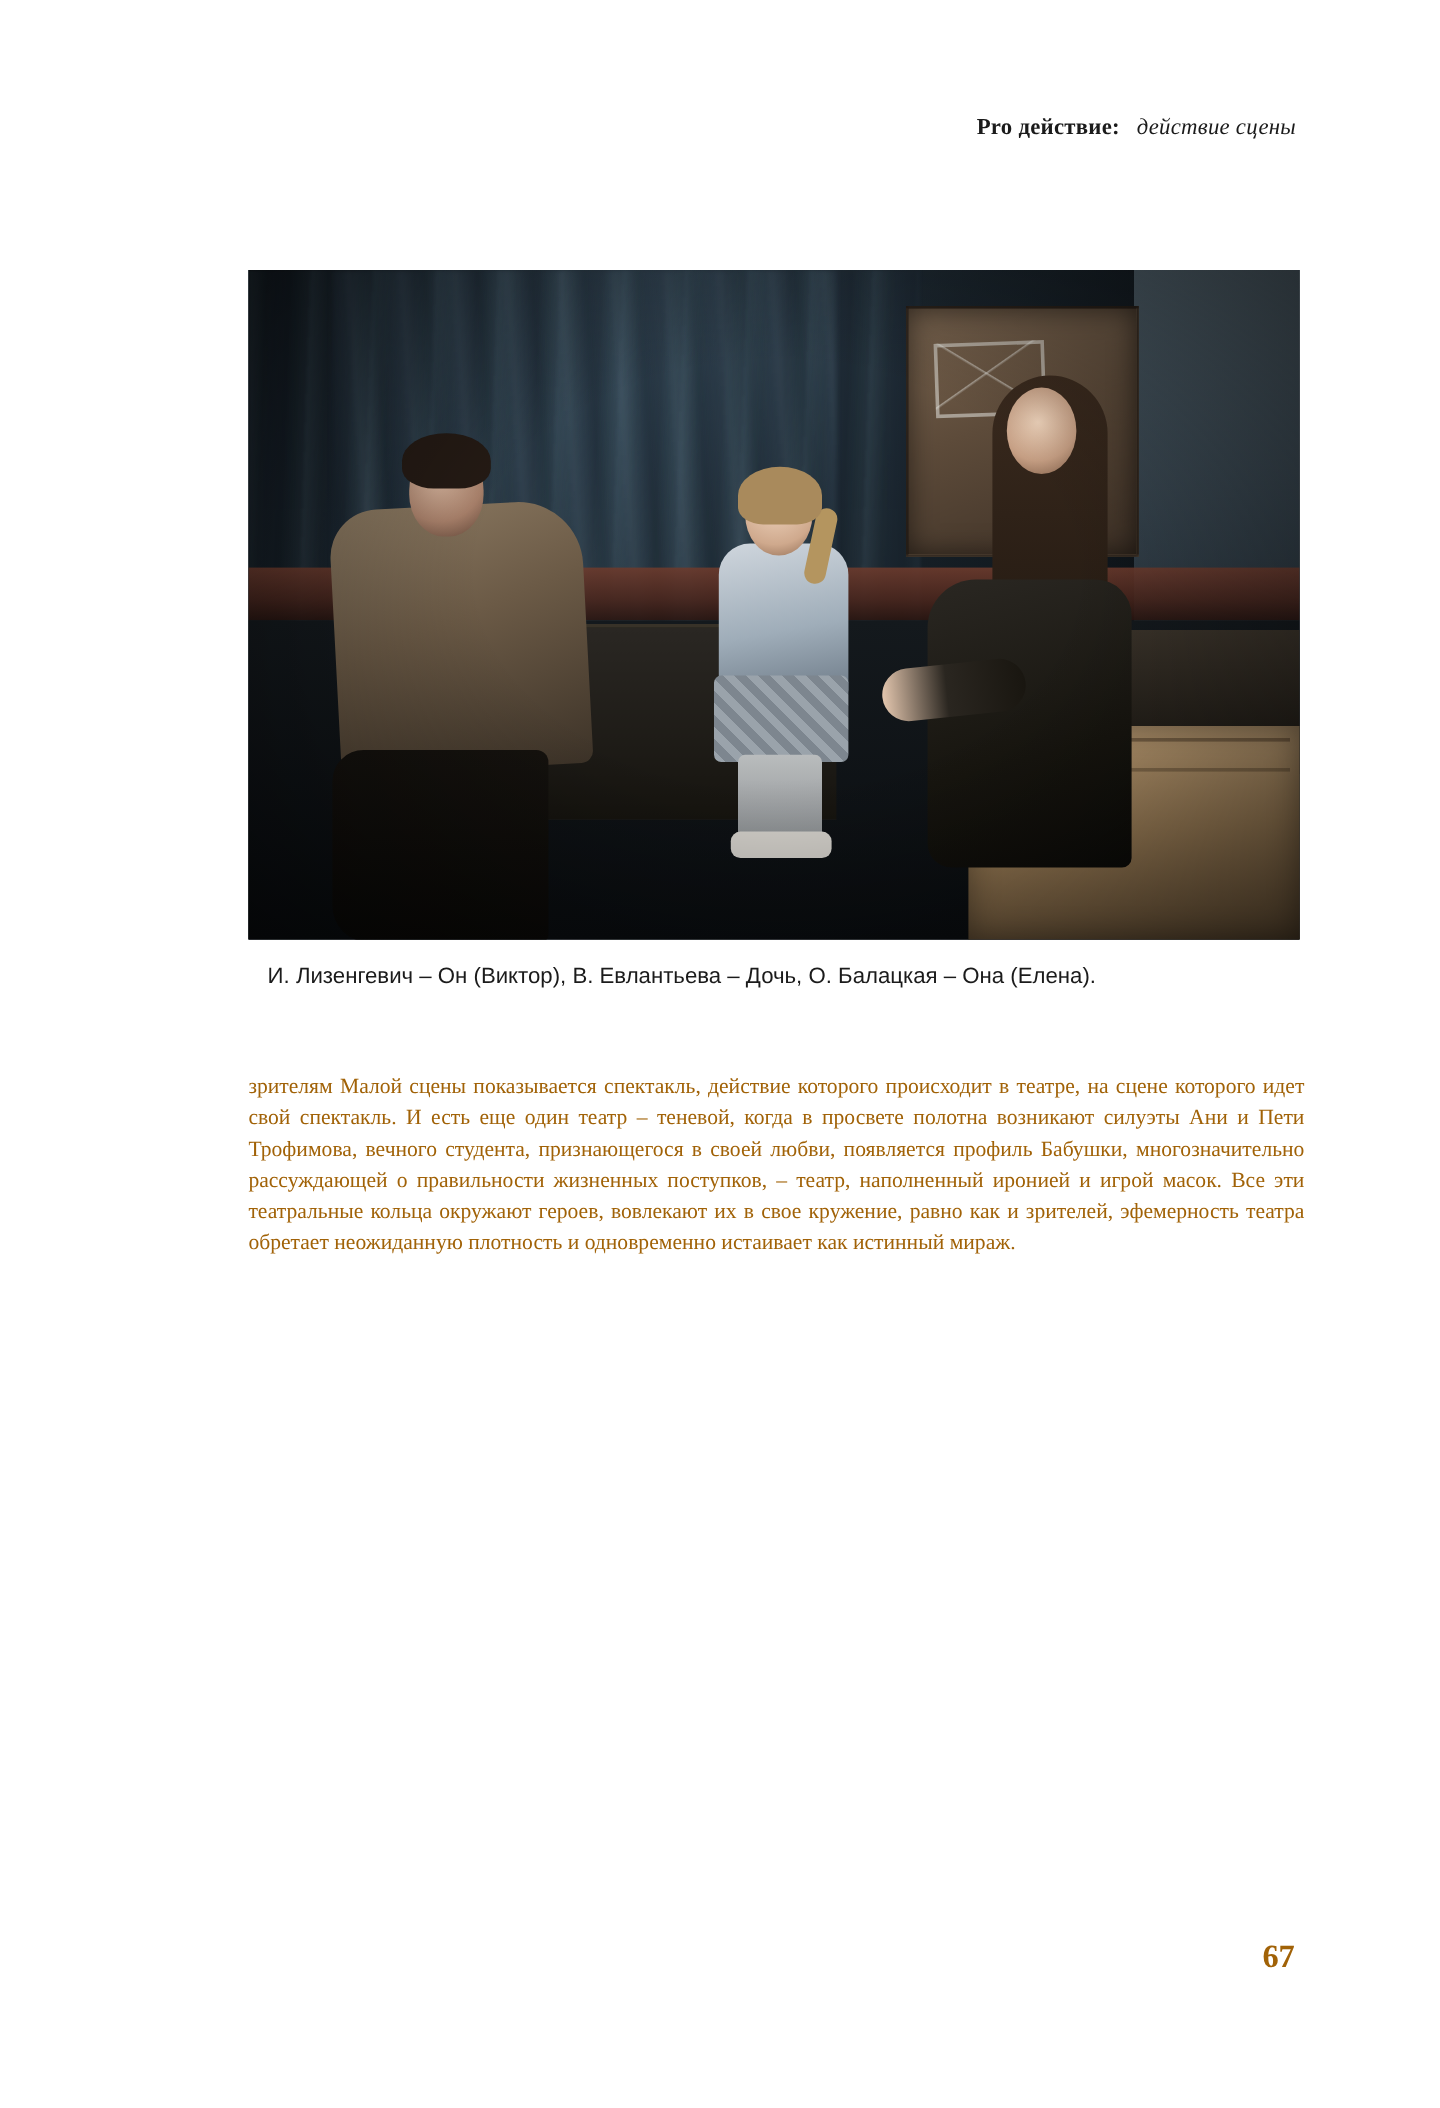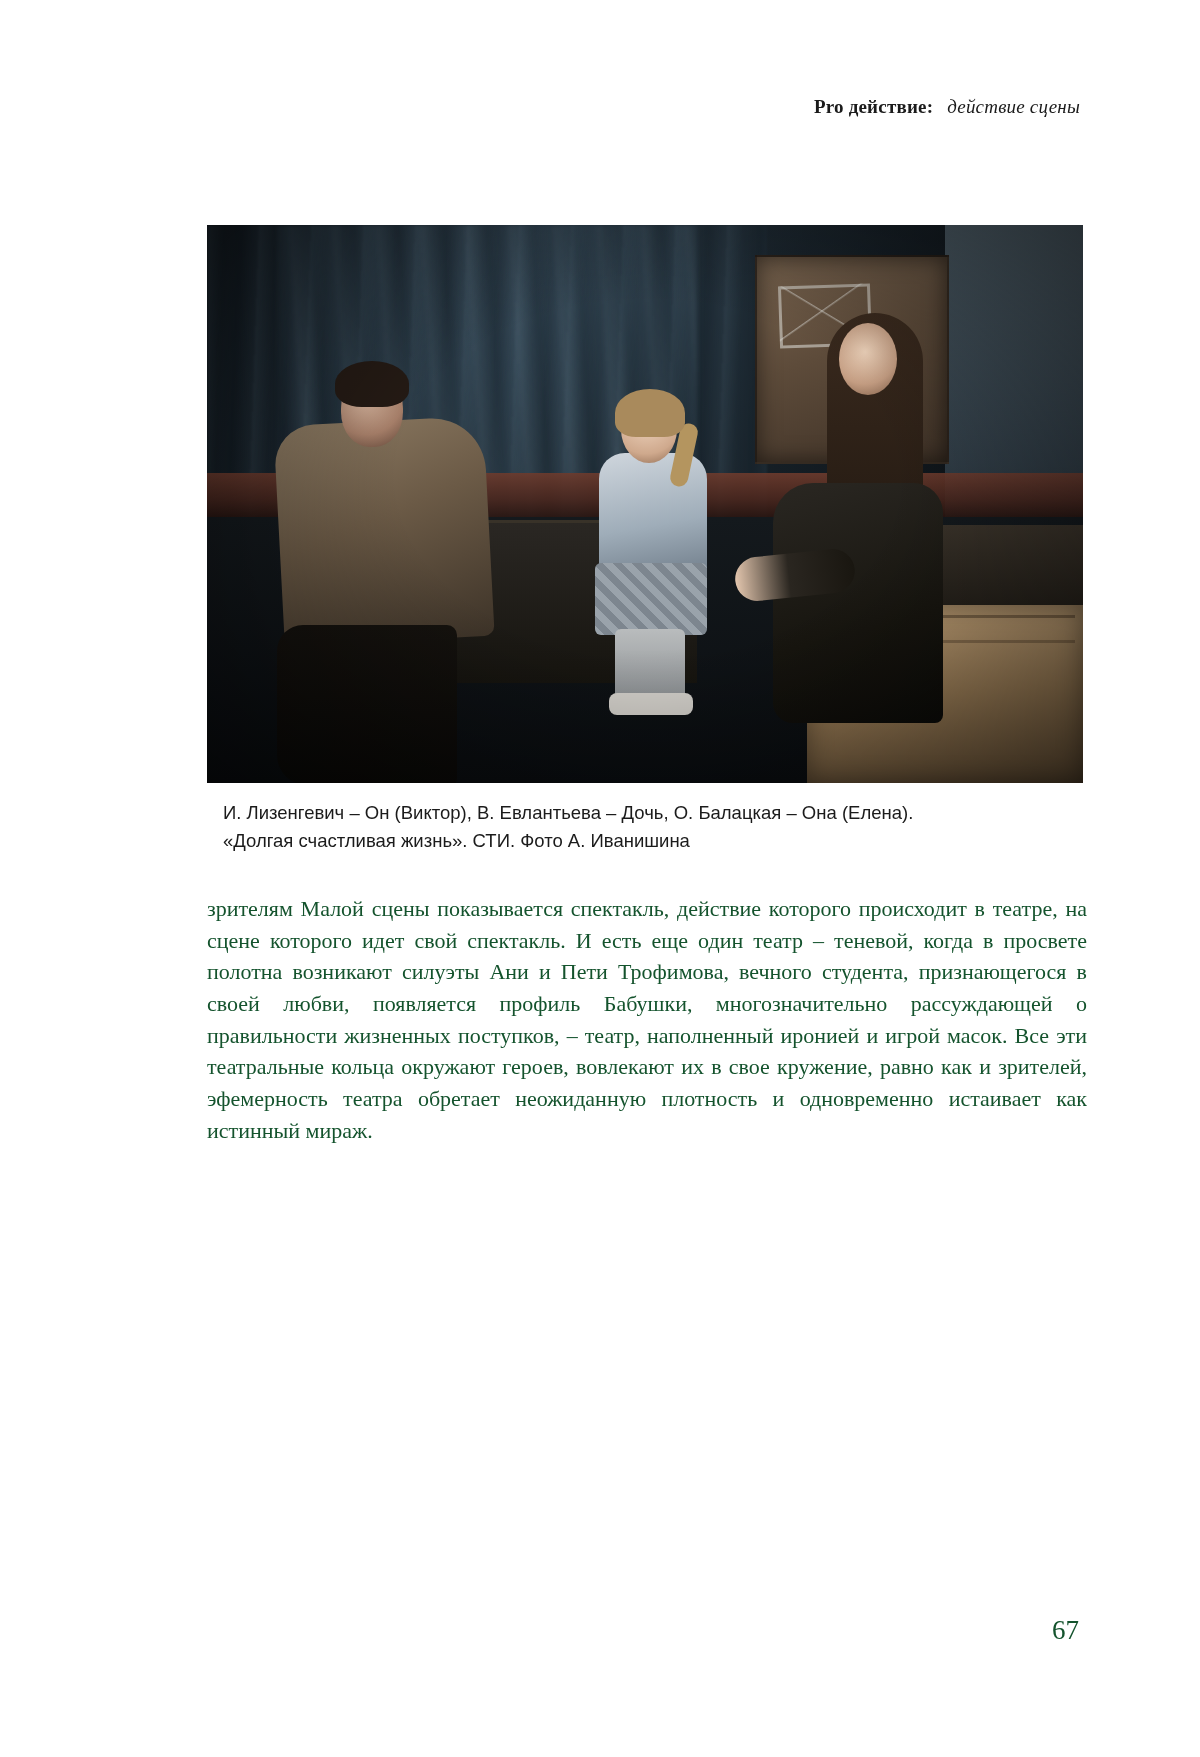--- a/index.html
+++ b/index.html
@@ -305,38 +305,38 @@
     line-height: 1.5;
     color: #1b1b1b;
   }
 
   
   .body-text {
     position: absolute;
     left: 207px;
     top: 893px;
     width: 880px;
-    font-size: 22px;
+    font-size: 18px;
     line-height: 1.44;
     text-align: justify;
     text-justify: inter-word;
-    color: #14532d;
+    color: #a16207;
   }
   .body-text p {
     margin: 0;
   }
 
   
   .folio {
     position: absolute;
     right: 121px;
     top: 1615px;
     font-size: 27px;
-    font-weight: normal;
-    color: #14532d;
+    font-weight: bold;
+    color: #a16207;
   }
 </style>
 </head>
 <body>
 
 <div class="page">
 
   <div class="running-head">
     <span class="rh-bold">Pro действие:</span><span class="rh-italic">действие сцены</span>
   </div>
@@ -376,21 +376,20 @@
         <div class="woman-body"></div>
         <div class="woman-arm"></div>
         <div class="woman-head"></div>
       </div>
 
       <div class="vignette"></div>
     </div>
 
     <div class="caption">
       <div>И. Лизенгевич – Он (Виктор), В. Евлантьева – Дочь, О. Балацкая – Она (Елена).</div>
-      <div>«Долгая счастливая жизнь». СТИ. Фото А. Иванишина</div>
     </div>
   </div>
 
   <div class="body-text">
     <p>зрителям Малой сцены показывается спектакль, действие которого происходит в театре, на сцене которого идет свой спектакль. И есть еще один театр – теневой, когда в просвете полотна возникают силуэты Ани и Пети Трофимова, вечного студента, признающегося в своей любви, появляется профиль Бабушки, многозначительно рассуждающей о правильности жизненных поступков, – театр, наполненный иронией и игрой масок. Все эти театральные кольца окружают героев, вовлекают их в свое кружение, равно как и зрителей, эфемерность театра обретает неожиданную плотность и одновременно истаивает как истинный мираж.</p>
   </div>
 
   <div class="folio">67</div>
 
 </div>

